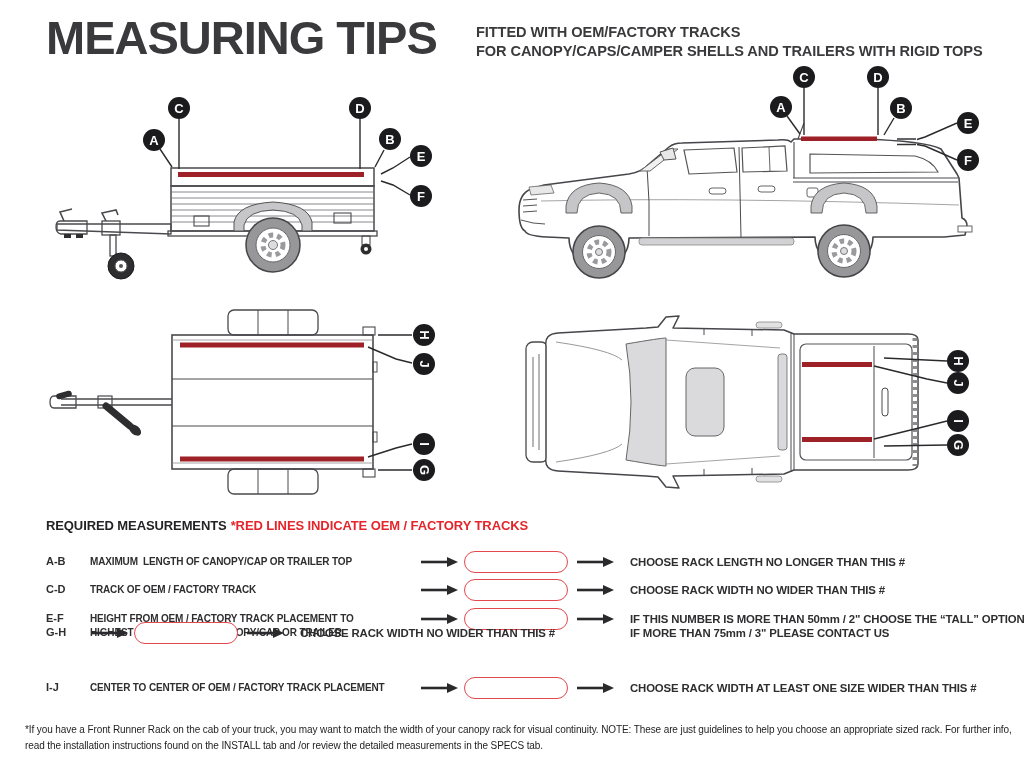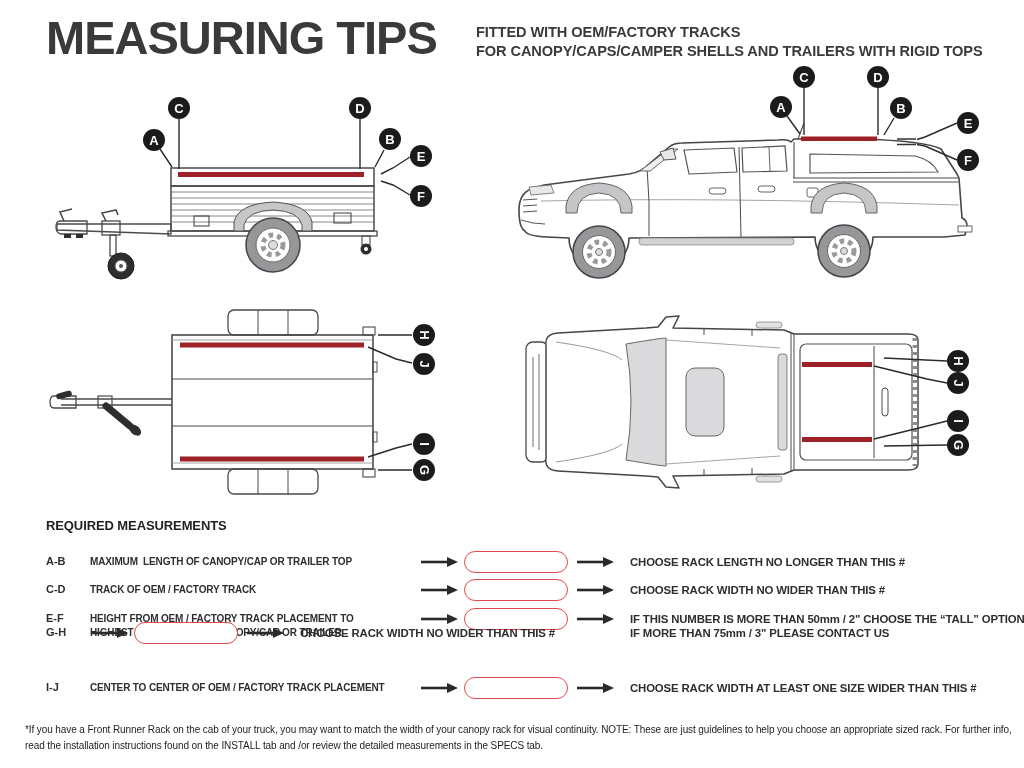--- a/index.html
+++ b/index.html
@@ -285,20 +285,21 @@
         <text x="452" y="123.5" transform="rotate(90 452 119)">I</text>
       </g>
     <g class="tag">
       <circle cx="452" cy="143" r="11"></circle>
         <text x="452" y="147.5" transform="rotate(90 452 143)">G</text>
       </g>
   </svg>
 
   <div id="meas-head" class="abs">
     <span class="h">REQUIRED MEASUREMENTS</span>
+    <span class="r">*RED LINES INDICATE OEM / FACTORY TRACKS</span>
   </div>
 
   <div class="mrow" style="top:551px">
     <div class="c-range">A-B</div>
     <div class="c-desc">MAXIMUM  LENGTH OF CANOPY/CAP OR TRAILER TOP</div>
     <div class="c-arrow">
         <svg width="38" height="12" viewBox="0 0 38 12">
           <line x1="1" y1="6" x2="27" y2="6" stroke="#2a2a2c" stroke-width="2.6"></line>
           <polygon points="27,1 38,6 27,11" fill="#2a2a2c"></polygon>
         </svg>

